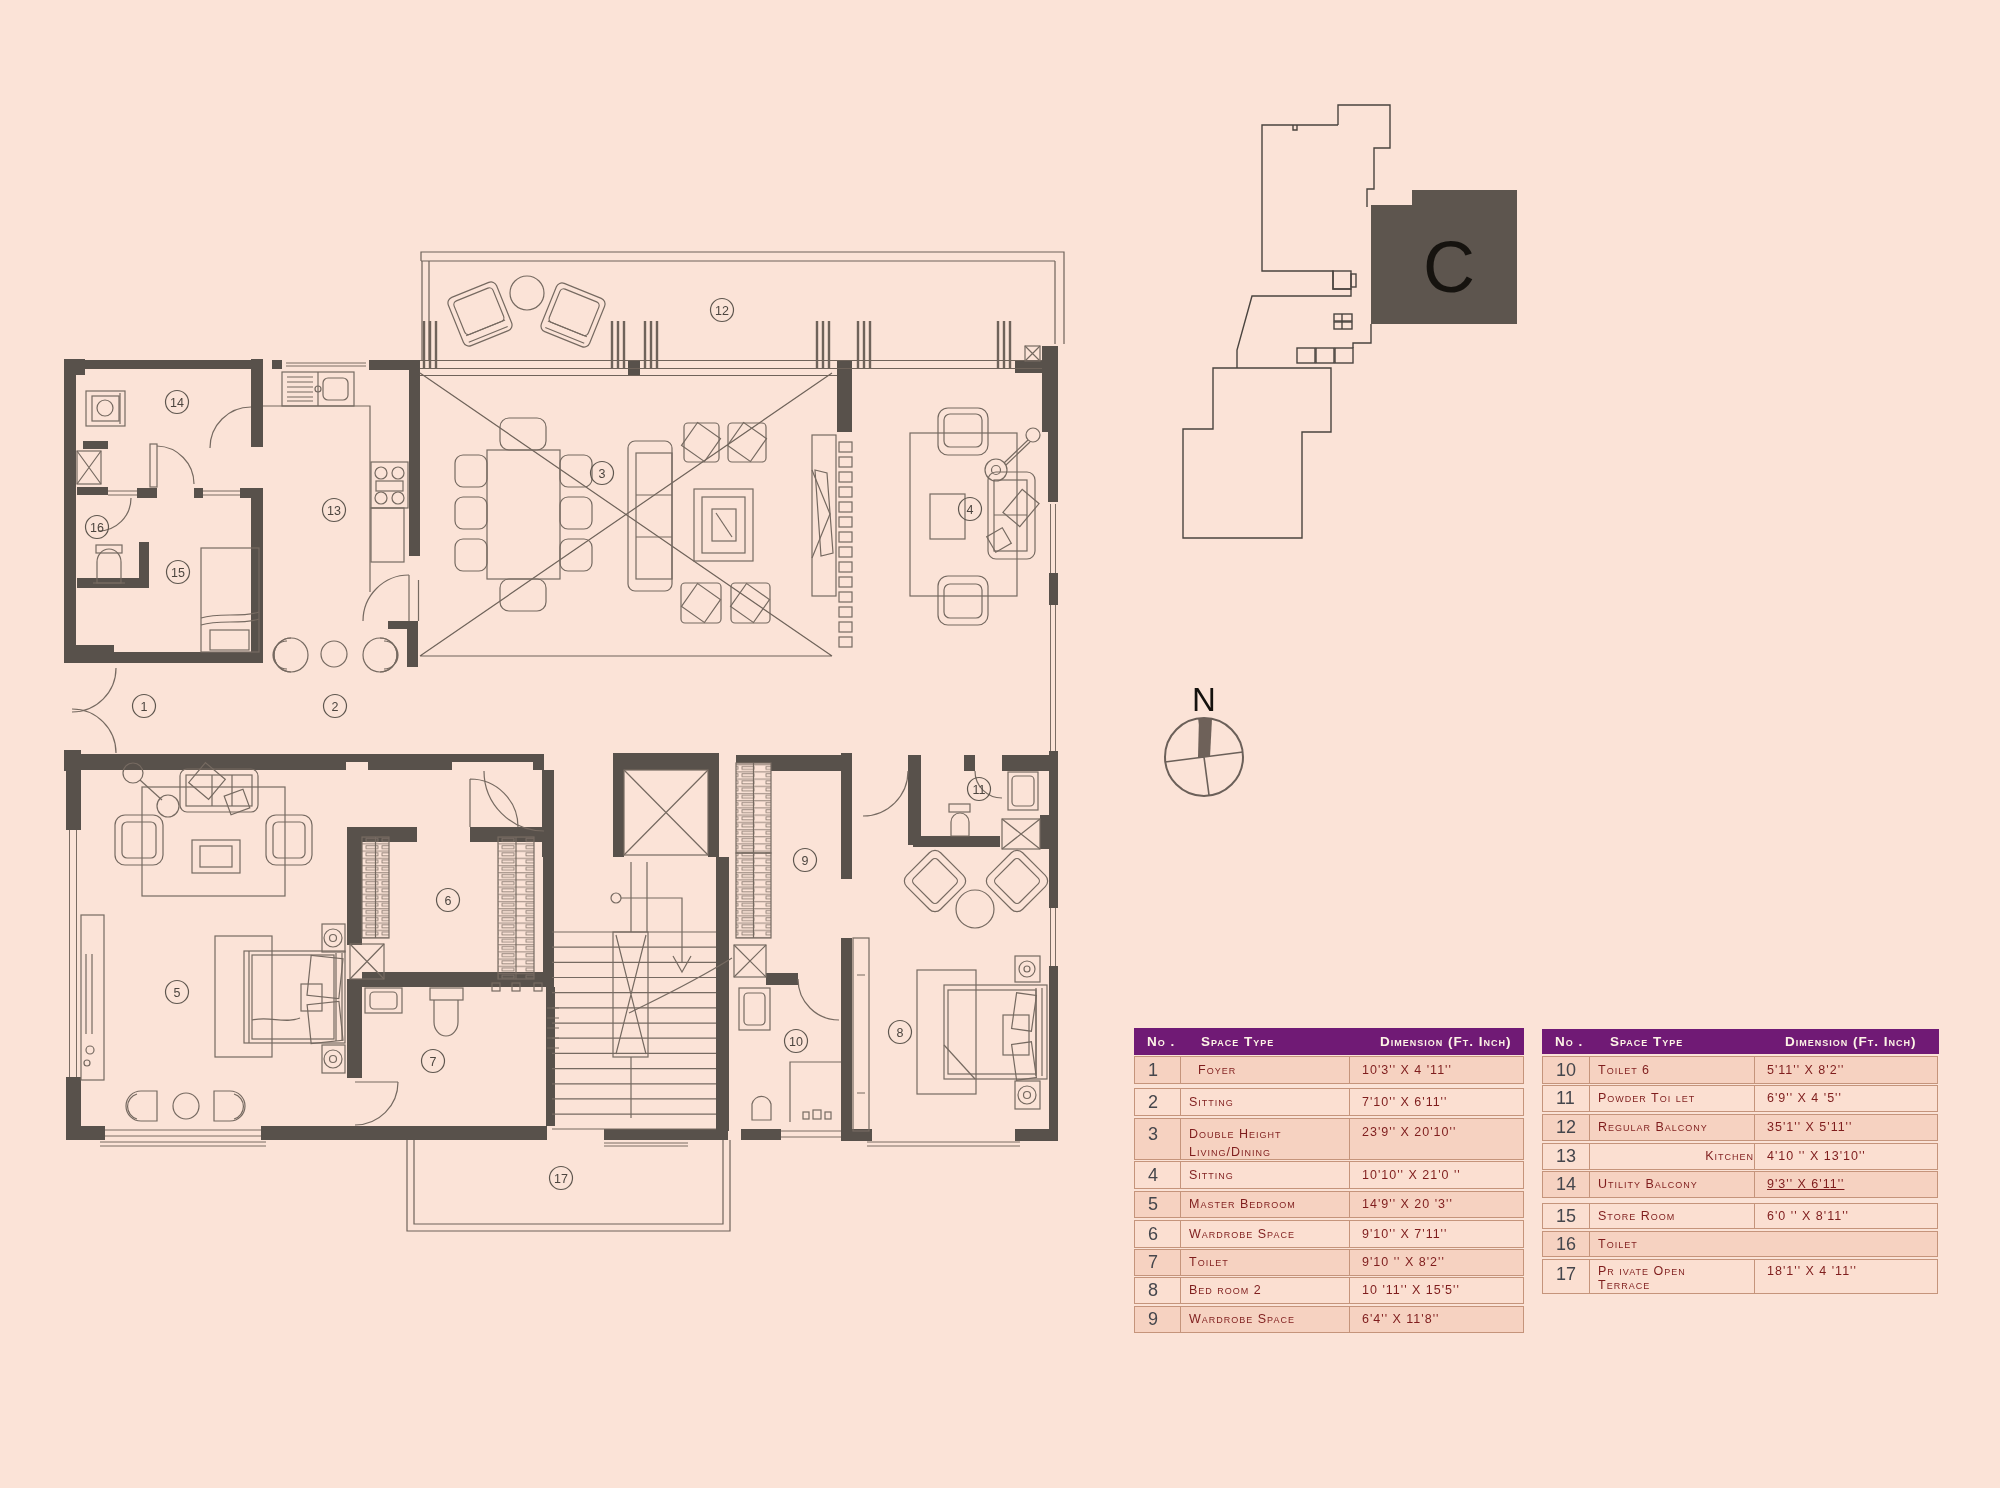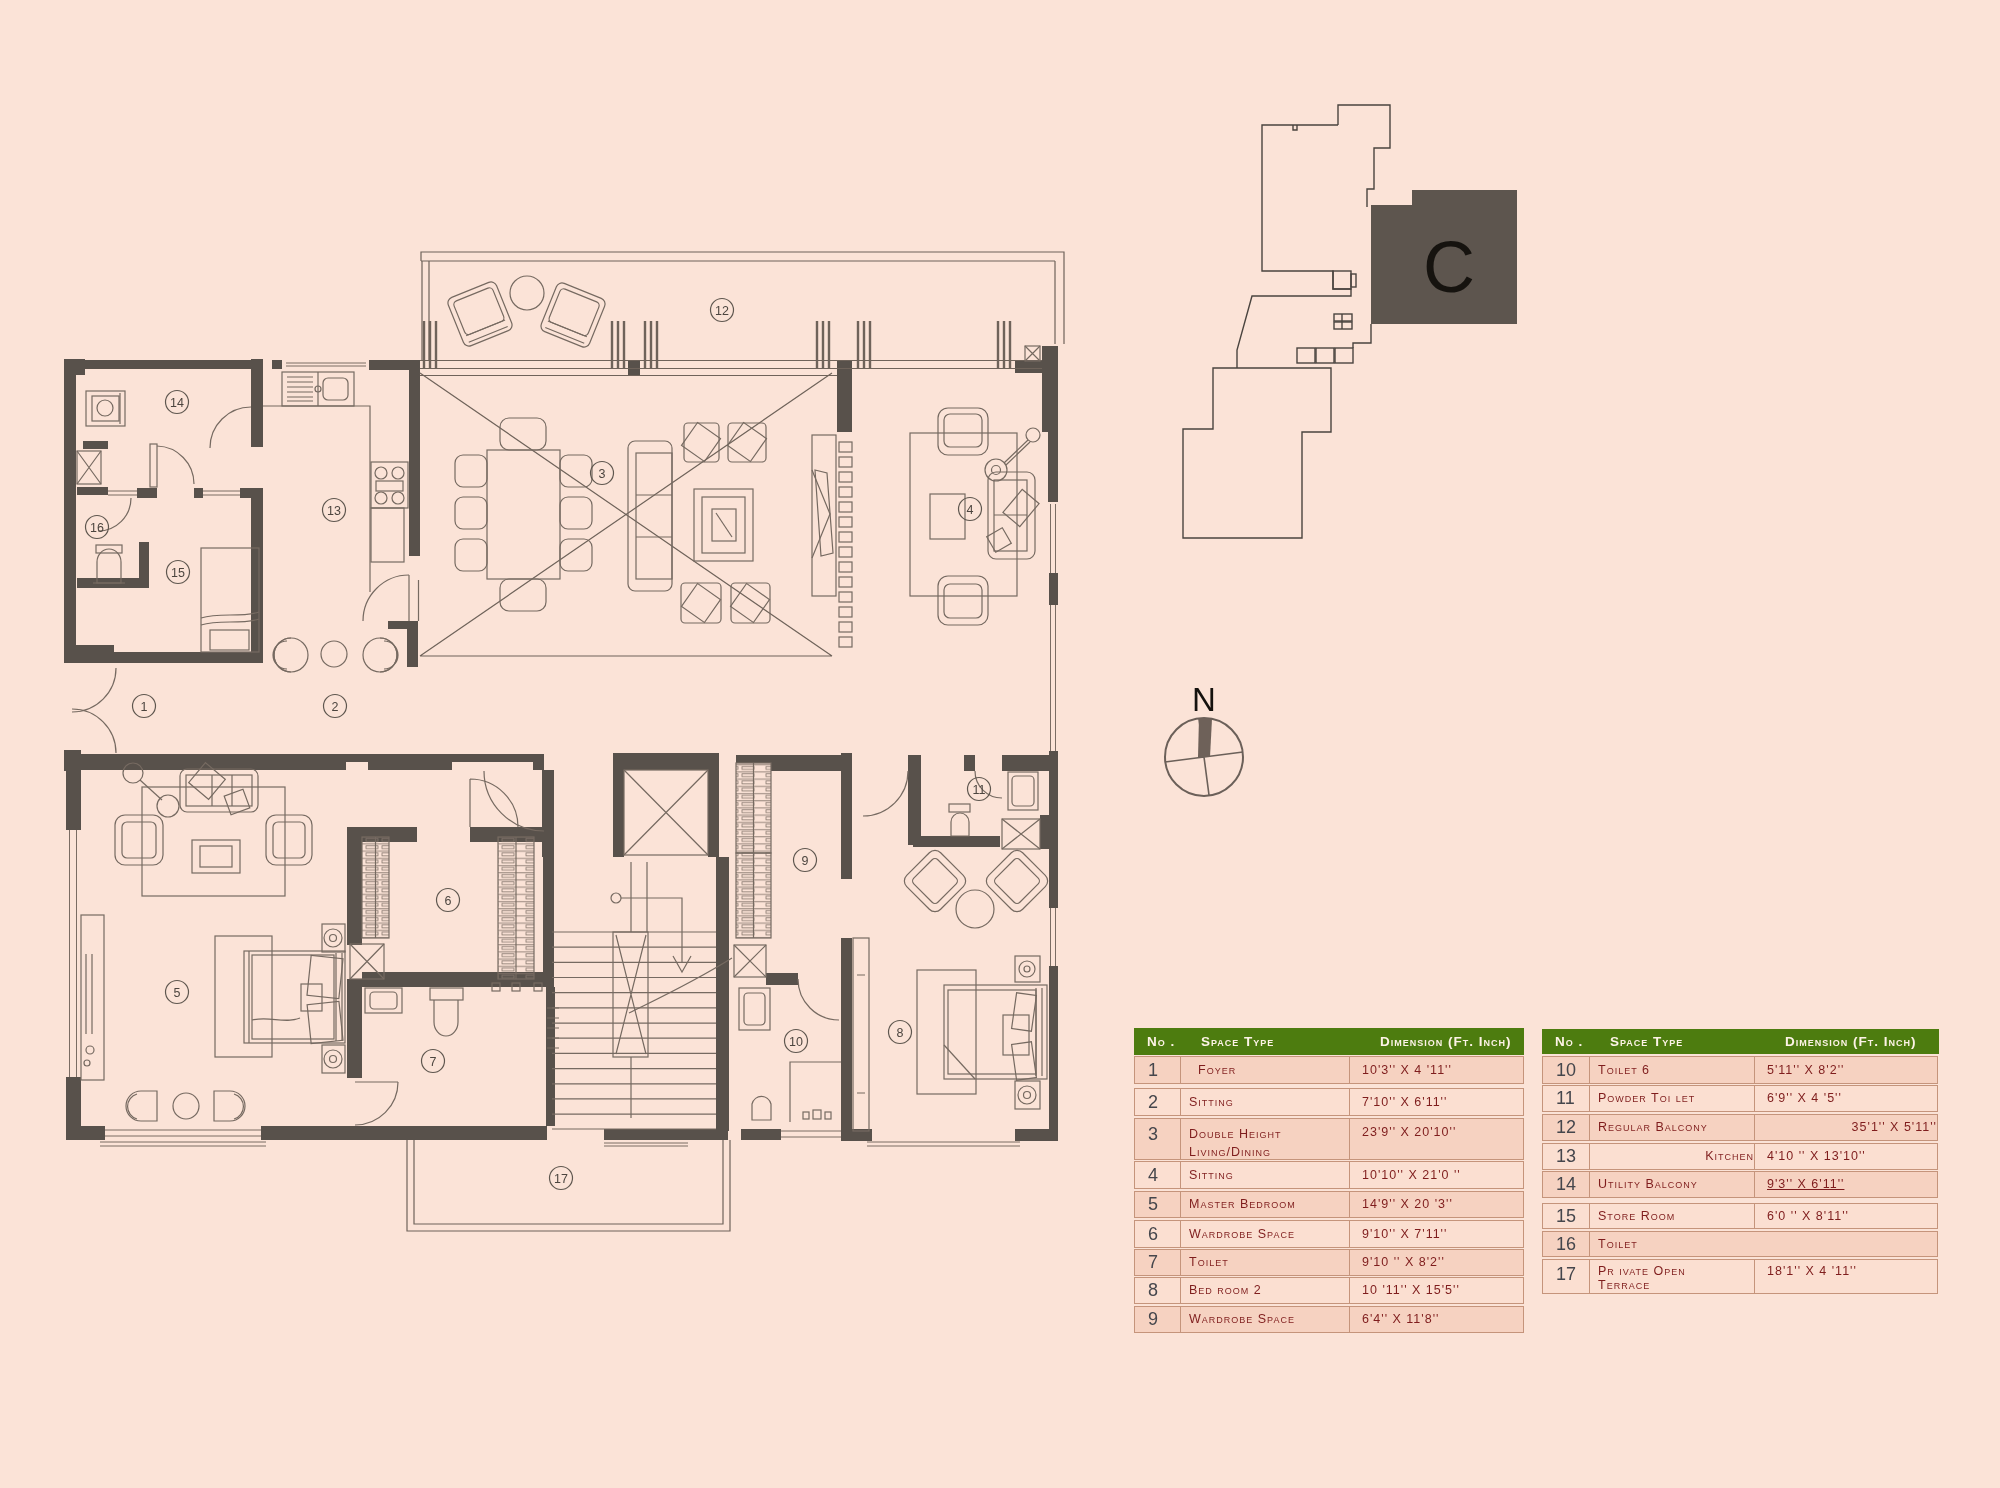--- a/index.html
+++ b/index.html
@@ -6,21 +6,21 @@
 body{width:2000px;height:1488px;background:#fbe3d7;font-family:"Liberation Sans",sans-serif;overflow:hidden;}
 #page{position:relative;width:2000px;height:1488px;}
 svg{position:absolute;left:0;top:0;}
 .tblrow{position:absolute;display:flex;border:1px solid #c5947b;box-sizing:border-box;}
 .c1,.c2,.c3{box-sizing:border-box;overflow:hidden;}
 .c2,.c3{border-left:1px solid #c5947b;}
 .num{font-size:18px;color:#45464c;padding-left:13px;}
 .sc{font-variant:small-caps;font-size:12.5px;letter-spacing:1px;color:#7f1d1d;}
 .c2{padding-left:8px;}
 .c3{padding-left:12px;}
-.hdr{position:absolute;background:#4d7c0f;display:flex;color:#fdf3e6;font-variant:small-caps;font-weight:bold;font-size:13.5px;letter-spacing:1px;box-sizing:border-box;}
+.hdr{position:absolute;background:#701a75;display:flex;color:#fdf3e6;font-variant:small-caps;font-weight:bold;font-size:13.5px;letter-spacing:1px;box-sizing:border-box;}
 .hdr .h1{padding-left:13px;}
 .hdr .h2{padding-left:9px;}
 .hdr .h3{padding-left:13px;}
 </style>
 </head>
 <body>
 <div id="page">
 <svg width="2000" height="1488" viewBox="0 0 2000 1488">
 <defs>
 <pattern id="wr" width="40" height="7.2" patternUnits="userSpaceOnUse">
@@ -536,21 +536,21 @@
       <span class="c3 sc" style="flex:1;">5'11'' X 8'2''</span>
     </div>
 <div class="tblrow" style="left:1542px;top:1085px;width:396px;height:27px;background:#fbdfd1;line-height:25px;">
       <span class="c1 num" style="width:46px;">11</span>
       <span class="c2 sc" style="width:165px;">Powder Toi let</span>
       <span class="c3 sc" style="flex:1;">6'9'' X 4 '5''</span>
     </div>
 <div class="tblrow" style="left:1542px;top:1114px;width:396px;height:27px;background:#f6d2c1;line-height:25px;">
       <span class="c1 num" style="width:46px;">12</span>
       <span class="c2 sc" style="width:165px;">Regular Balcony</span>
-      <span class="c3 sc" style="flex:1;text-align:right;">35'1'' X 5'11''</span>
+      <span class="c3 sc" style="flex:1;">35'1'' X 5'11''</span>
     </div>
 <div class="tblrow" style="left:1542px;top:1143px;width:396px;height:27px;background:#fbdfd1;line-height:25px;">
       <span class="c1 num" style="width:46px;">13</span>
       <span class="c2 sc" style="width:165px;text-align:right;">Kitchen</span>
       <span class="c3 sc" style="flex:1;">4'10 '' X 13'10''</span>
     </div>
 <div class="tblrow" style="left:1542px;top:1171px;width:396px;height:27px;background:#f6d2c1;line-height:25px;">
       <span class="c1 num" style="width:46px;">14</span>
       <span class="c2 sc" style="width:165px;">Utility Balcony</span>
       <span class="c3 sc" style="flex:1;text-decoration:underline;">9'3'' X 6'11''</span>

